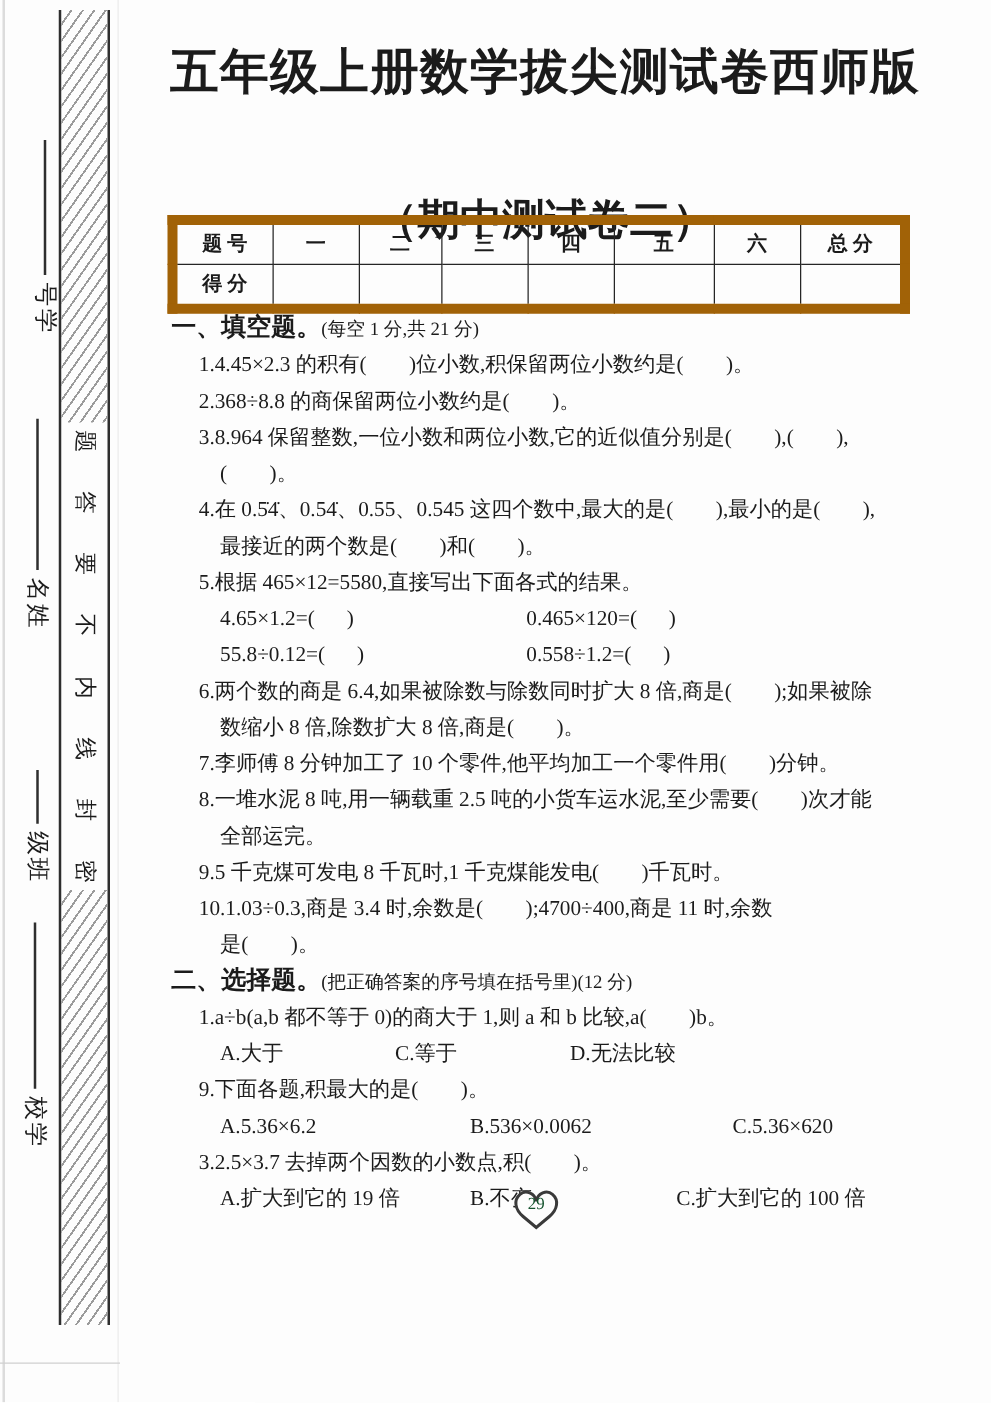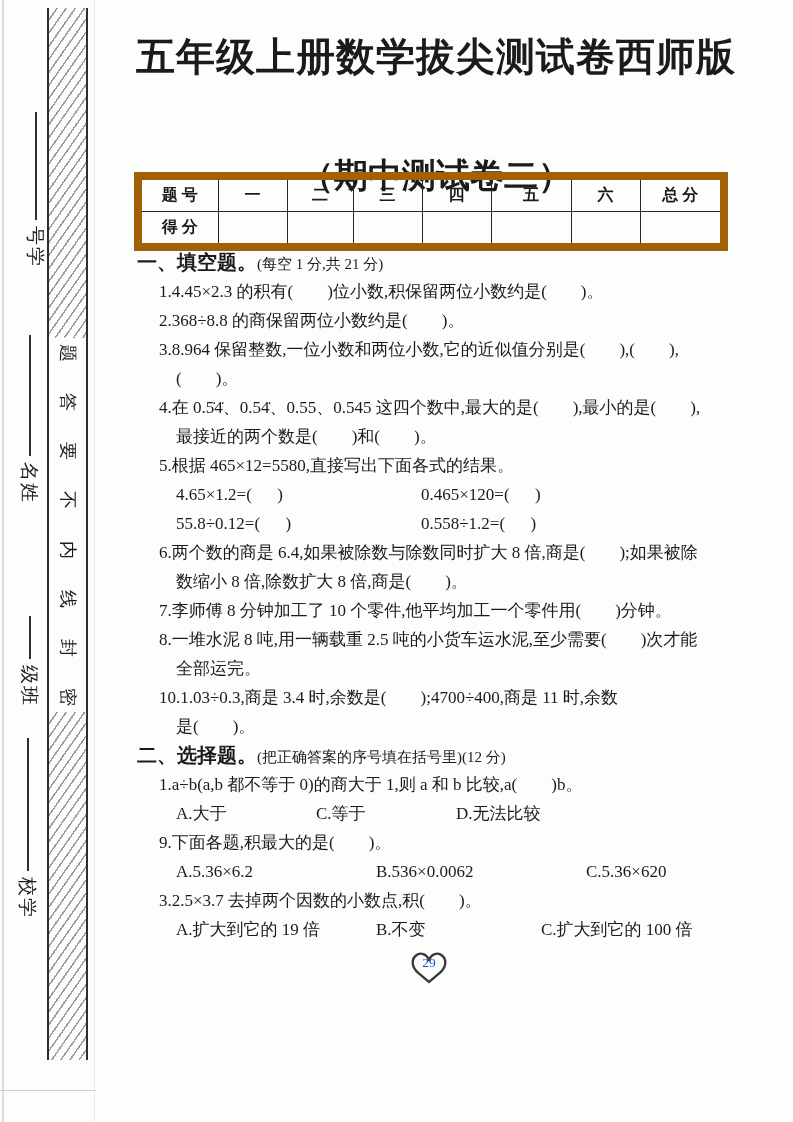--- a/index.html
+++ b/index.html
@@ -53,21 +53,21 @@
   .cont{padding-left:66px;}
   .sec-header{padding-left:27px;}
   .sec-header .h{font-family:"Liberation Sans","DejaVu Sans",sans-serif;font-weight:bold;font-size:20px;}
   .sec-header .note{font-size:15px;}
   .cols{display:flex;padding-left:66px;}
   .cell{flex:0 0 auto;white-space:pre;}
 
   
   .page-num{position:absolute;left:406px;top:948px;width:50px;height:46px;}
   .page-num svg{position:absolute;left:0;top:0;}
-  .pn{position:absolute;left:0;top:7px;width:46px;text-align:center;font-size:13.5px;color:#1d4ed8;}
+  .pn{position:absolute;left:0;top:7px;width:46px;text-align:center;font-size:13.5px;color:#14532d;}
 </style>
 </head>
 <body>
 
 <div class="page">
 
   <div class="edge-left"></div>
   <div class="edge-fold"></div>
   <div class="edge-bottom"></div>
 
@@ -154,20 +154,21 @@
       <div class="q-line first">4.在 0.5̇4̇、0.54̇、0.55、0.545 这四个数中,最大的是(        ),最小的是(        ),</div>
       <div class="q-line cont">最接近的两个数是(        )和(        )。</div>
       <div class="q-line first">5.根据 465×12=5580,直接写出下面各式的结果。</div>
       <div class="q-line cols"><span class="cell" style="min-width: 245px;">4.65×1.2=(      )</span><span class="cell" style="min-width: 220px;">0.465×120=(      )</span></div>
       <div class="q-line cols"><span class="cell" style="min-width: 245px;">55.8÷0.12=(      )</span><span class="cell" style="min-width: 220px;">0.558÷1.2=(      )</span></div>
       <div class="q-line first">6.两个数的商是 6.4,如果被除数与除数同时扩大 8 倍,商是(        );如果被除</div>
       <div class="q-line cont">数缩小 8 倍,除数扩大 8 倍,商是(        )。</div>
       <div class="q-line first">7.李师傅 8 分钟加工了 10 个零件,他平均加工一个零件用(        )分钟。</div>
       <div class="q-line first">8.一堆水泥 8 吨,用一辆载重 2.5 吨的小货车运水泥,至少需要(        )次才能</div>
       <div class="q-line cont">全部运完。</div>
+      <div class="q-line first">9.5 千克煤可发电 8 千瓦时,1 千克煤能发电(        )千瓦时。</div>
       <div class="q-line first">10.1.03÷0.3,商是 3.4 时,余数是(        );4700÷400,商是 11 时,余数</div>
       <div class="q-line cont">是(        )。</div>
       <div class="q-line sec-header"><span class="h">二、选择题。</span><span class="note">(把正确答案的序号填在括号里)(12 分)</span></div>
       <div class="q-line first">1.a÷b(a,b 都不等于 0)的商大于 1,则 a 和 b 比较,a(        )b。</div>
       <div class="q-line cols"><span class="cell" style="min-width: 140px;">A.大于</span><span class="cell" style="min-width: 140px;">C.等于</span><span class="cell" style="min-width: 130px;">D.无法比较</span></div>
       <div class="q-line first">9.下面各题,积最大的是(        )。</div>
       <div class="q-line cols"><span class="cell" style="min-width: 200px;">A.5.36×6.2</span><span class="cell" style="min-width: 210px; font-family: Liberation Serif, serif;">B.536×0.0062</span><span class="cell" style="min-width: 170px;">C.5.36×620</span></div>
       <div class="q-line first">3.2.5×3.7 去掉两个因数的小数点,积(        )。</div>
       <div class="q-line cols"><span class="cell" style="min-width: 200px;">A.扩大到它的 19 倍</span><span class="cell" style="min-width: 165px;">B.不变</span><span class="cell" style="min-width: 210px;">C.扩大到它的 100 倍</span></div>
     </div>

